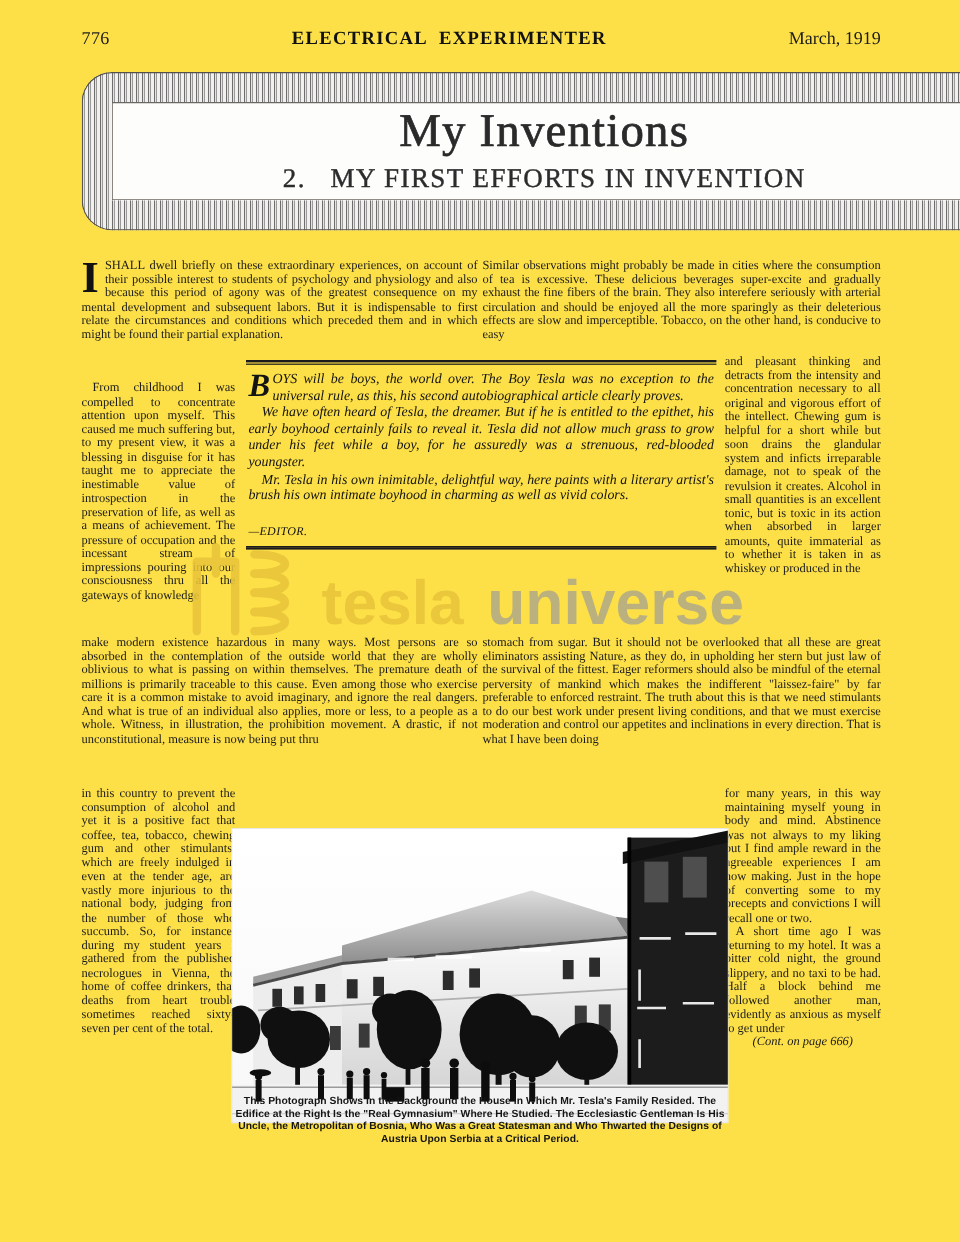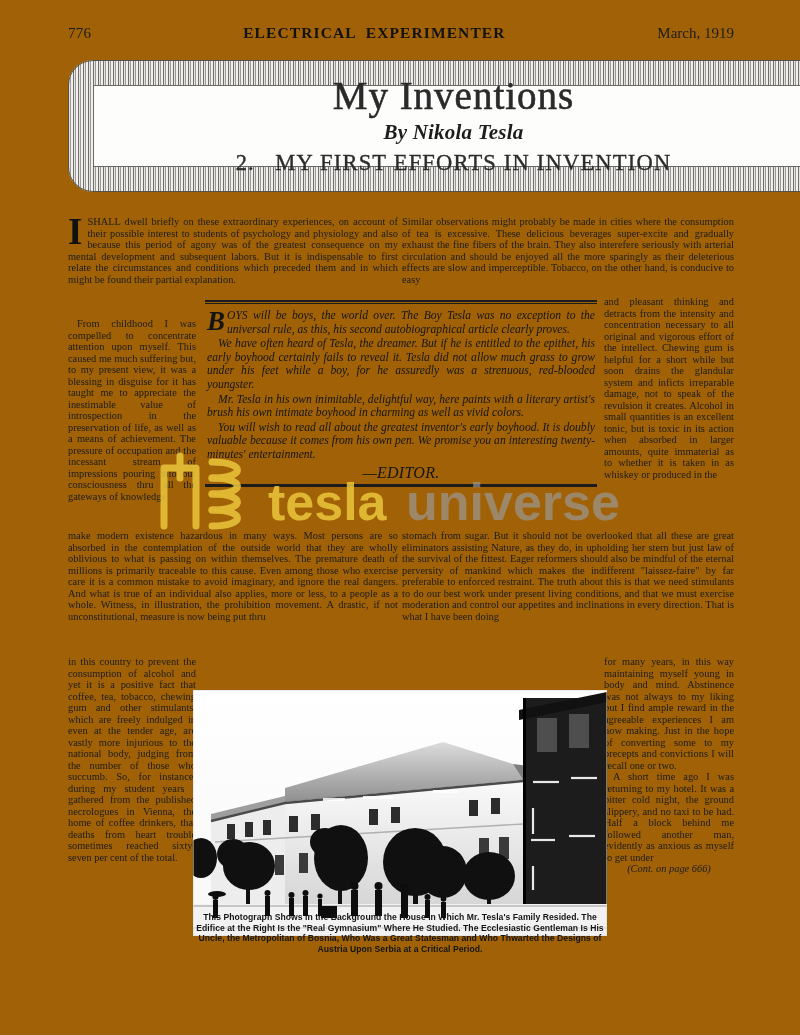--- a/index.html
+++ b/index.html
@@ -11,21 +11,21 @@
     width: 800px;
     height: 1035px;
     position: relative;
     font-family: "Liberation Serif", "DejaVu Serif", serif;
     color: #1a1a1a;
     overflow: hidden;
   }
   .page {
     position: absolute;
     inset: 0;
-    background: #a16207;
+    background: #fde047;
   }
 
   
   .runhead {
     position: absolute;
     left: 68px;
     top: 24px;
     width: 666px;
     height: 26px;
     display: flex;
@@ -160,24 +160,24 @@
   .editorbox .note p.first { text-indent: 0; }
   .editorbox .dcap {
     float: left;
     font-size: 27px;
     line-height: 20px;
     font-style: italic;
     font-weight: bold;
     padding: 2px 2px 0 0;
   }
   .editorbox .sig {
-    text-align: center;
+    text-align: left;
     font-style: italic;
-    font-size: 16px;
-    margin-top: 4px;
+    font-size: 10px;
+    margin-top: 17px;
     letter-spacing: .3px;
   }
 
   
   .photo {
     position: absolute;
     left: 193px;
     top: 690px;
     width: 414px;
     height: 246px;
@@ -220,21 +220,20 @@
 
   <div class="runhead">
     <span class="folio">776</span>
     <span class="magtitle">ELECTRICAL  EXPERIMENTER</span>
     <span class="issue">March, 1919</span>
   </div>
 
   <div class="titlepanel">
     <div class="inner">
       <div class="t-main">My Inventions</div>
-      <div class="t-by">By Nikola Tesla</div>
       <div class="t-sub">2.   MY FIRST EFFORTS IN INVENTION</div>
     </div>
   </div>
 
   <div class="col" id="open-left">
     <p class="noind"><span class="drop">I</span><span>SHALL dwell briefly on these extraordinary experiences, on account of their possible interest to students of psychology and physiology and also because this period of agony was of the greatest consequence on my mental development and subsequent labors. But it is indispensable to first relate the circumstances and conditions which preceded them and in which might be found their partial explanation.</span></p>
   </div>
   <div class="col" id="open-right">
     <p class="noind">Similar observations might probably be made in cities where the consumption of tea is excessive. These delicious beverages super-excite and gradually exhaust the fine fibers of the brain. They also interefere seriously with arterial circulation and should be enjoyed all the more sparingly as their deleterious effects are slow and imperceptible. Tobacco, on the other hand, is conducive to easy</p>
   </div>
@@ -246,21 +245,20 @@
     <p class="noind">and pleasant thinking and detracts from the intensity and concentration necessary to all original and vigorous effort of the intellect. Chewing gum is helpful for a short while but soon drains the glandular system and inficts irreparable damage, not to speak of the revulsion it creates. Alcohol in small quantities is an excellent tonic, but is toxic in its action when absorbed in larger amounts, quite immaterial as to whether it is taken in as whiskey or produced in the</p>
   </div>
 
   <div class="editorbox">
     <div class="rule-thick"></div>
     <div class="rule-thin"></div>
     <div class="note">
       <p class="first"><span class="dcap">B</span><span>OYS will be boys, the world over.   The Boy Tesla was no exception to the universal rule, as this, his second autobiographical article clearly proves.</span></p>
       <p>We have often heard of Tesla, the dreamer.  But if he is entitled to the epithet, his early boyhood certainly fails to reveal it.  Tesla did not allow much grass to grow under his feet while a boy, for he assuredly was a strenuous, red-blooded youngster.</p>
       <p>Mr. Tesla in his own inimitable, delightful way, here paints with a literary artist's brush his own intimate boyhood in charming as well as vivid colors.</p>
-      <p>You will wish to read all about the greatest inventor's early boyhood.  It is doubly valuable because it comes from his own pen.  We promise you an interesting twenty-minutes' entertainment.</p>
       <div class="sig">—EDITOR.</div>
     </div>
     <div class="rule-thin"></div>
     <div class="rule-thick"></div>
   </div>
 
   <div class="col" id="left-wide">
     <p class="noind">make modern existence hazardous in many ways. Most persons are so absorbed in the contemplation of the outside world that they are wholly oblivious to what is passing on within themselves. The premature death of millions is primarily traceable to this cause. Even among those who exercise care it is a common mistake to avoid imaginary, and ignore the real dangers. And what is true of an individual also applies, more or less, to a people as a whole. Witness, in illustration, the prohibition movement. A drastic, if not unconstitutional, measure is now being put thru</p>
   </div>
   <div class="col" id="right-wide">

